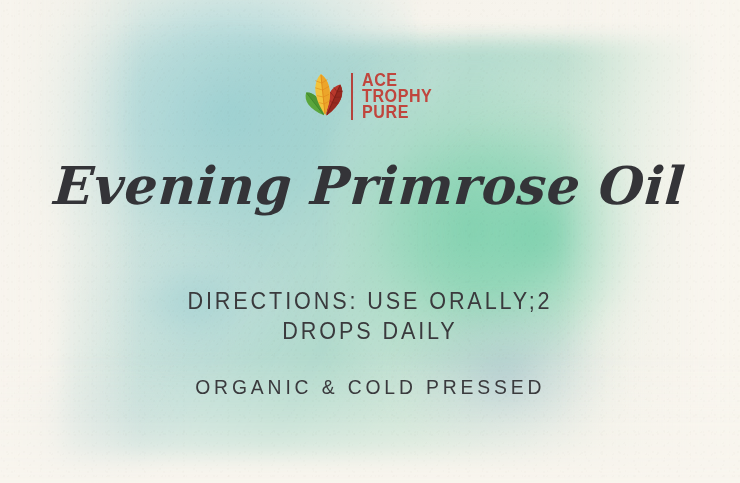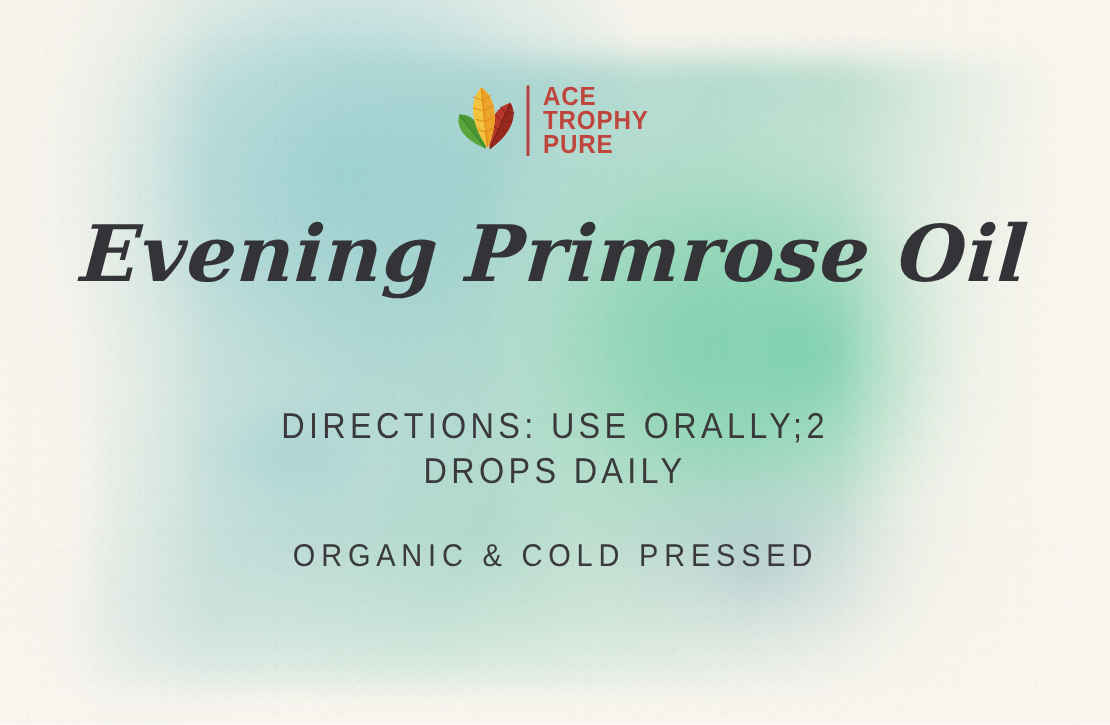--- a/index.html
+++ b/index.html
@@ -194,21 +194,21 @@
     inset: 0;
     display: flex;
     flex-direction: column;
     align-items: center;
   }
 
   
   .logo {
     display: flex;
     align-items: center;
-    margin-top: 52px;
+    margin-top: 68px;
     height: 56px;
     justify-content: center;
   }
   .logo-mark {
     width: 46px;
     height: 50px;
     display: block;
   }
   .logo-rule {
     width: 2px;

